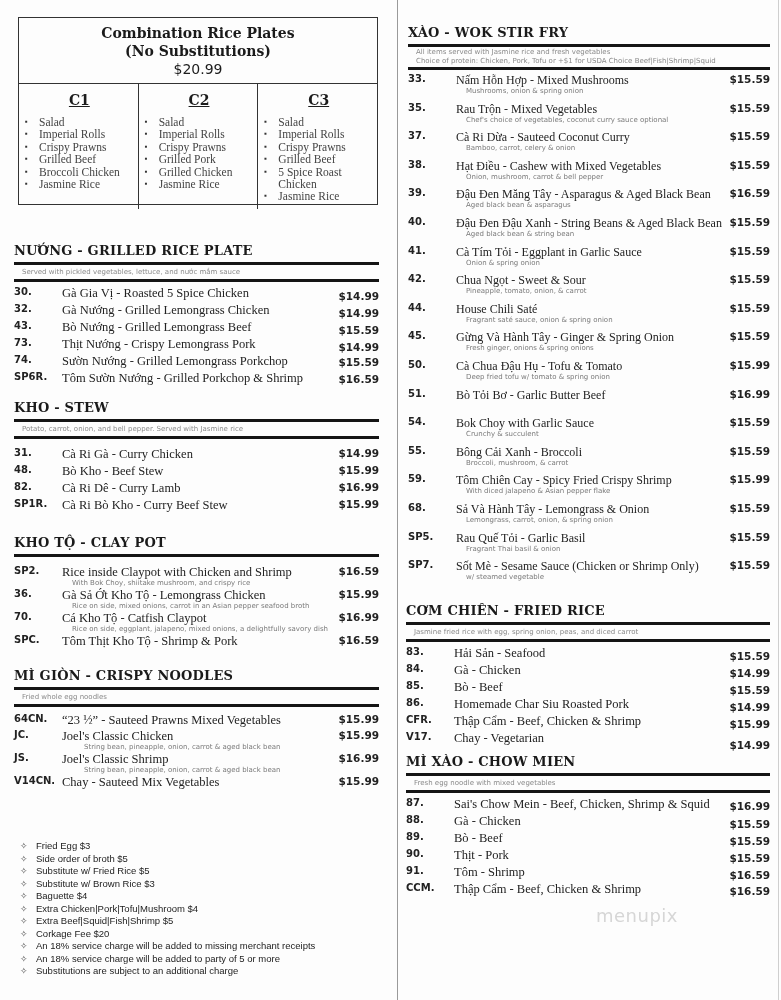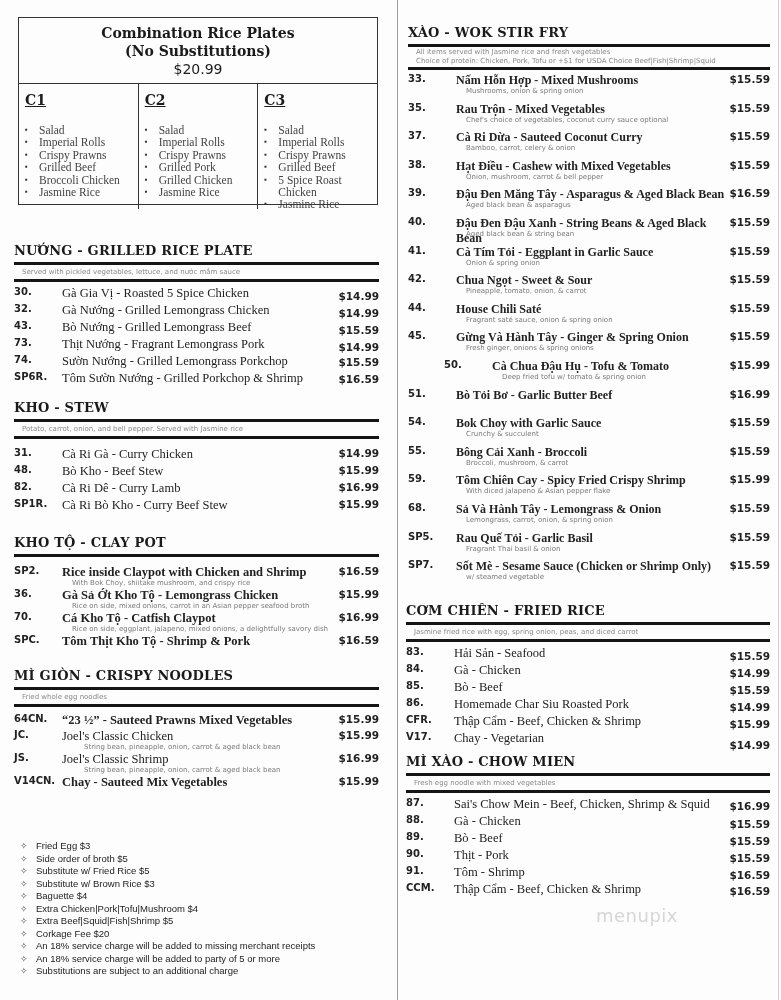--- a/index.html
+++ b/index.html
@@ -14,38 +14,38 @@
   .combo {
     position: absolute; left: 18px; top: 17px; width: 360px; height: 188px;
     border: 1.5px solid #333;
   }
   .combo-head { height: 66px; border-bottom: 1.5px solid #333; text-align: center; padding-top: 6px; }
   .combo-title { font-family: "DejaVu Serif", serif; font-weight: bold; font-size: 14px; line-height: 18px; color: #1a1a1a; }
   .combo-price { font-family: "DejaVu Sans", sans-serif; font-weight: normal; font-size: 14px; line-height: 18px; }
   .combo-cols { display: flex; height: 125px; }
   .combo-col { flex: 1; border-right: 1.5px solid #333; padding: 8px 4px 0 6px; }
   .combo-col:last-child { border-right: none; }
-  .combo-code { font-weight: bold; font-size: 14px; text-decoration: underline; margin-bottom: 16px; }
+  .combo-code { text-align: center; font-weight: bold; font-size: 14px; text-decoration: underline; margin-bottom: 8px; }
   .combo-col ul { list-style: none; }
   .combo-col li { font-family: "Liberation Serif", serif; font-size: 11.5px; line-height: 12.4px; color: #444; padding-left: 14px; position: relative; }
   .combo-col li::before { content: "\25AA"; position: absolute; left: 0; top: 0; font-size: 8px; color: #333; }
 
   
   .section { position: absolute; }
   .sec-title { font-family: "DejaVu Serif", serif; font-weight: bold; font-size: 13px; line-height: 16px; letter-spacing: 0.2px; color: #1a1a1a; }
   .rule { height: 3px; background: #151515; margin-top: 3px; }
   .sec-note { font-family: "DejaVu Sans", sans-serif; font-size: 7px; color: #8a8a8a; line-height: 10px; padding: 2px 0 2px 8px; }
   .rule2 { height: 3px; background: #151515; margin-bottom: 4px; }
 
   .item { position: relative; display: flex; align-items: flex-start; }
   .num { width: 48px; font-family: "DejaVu Sans", sans-serif; font-weight: bold; font-size: 10px; color: #222; flex: none; }
   .name { flex: 1; font-family: "Liberation Serif", serif; font-size: 12.5px; color: #222; }
   .price { font-family: "DejaVu Sans", sans-serif; font-weight: bold; font-size: 10.5px; color: #222; text-align: right; flex: none; }
   .desc { font-family: "DejaVu Sans", sans-serif; font-size: 7px; color: #7a7a7a; padding-left: 58px; line-height: 9px; }
-  .name.bold { font-weight: bold; }
+  .name.bold { font-weight: normal; }
 
   
   .addons { position: absolute; left: 18px; top: 840px; width: 360px; }
   .addons li { list-style: none; font-family: "Liberation Sans", sans-serif; font-size: 9.5px; line-height: 12.5px; color: #222; padding-left: 18px; position: relative; }
   .addons li::before { content: "\2727"; position: absolute; left: 2px; top: 0; font-size: 9px; color: #444; }
 
   .watermark { position: absolute; left: 548px; top: 905px; font-family: "DejaVu Sans", sans-serif; font-size: 18px; color: #d6d6d6; letter-spacing: 0.5px; margin-left: 48px; }
 </style>
 </head>
 <body>
@@ -113,21 +113,21 @@
           <span class="name">Gà Nướng - Grilled Lemongrass Chicken</span>
           <span class="price" style="margin-top:4px">$14.99</span>
         </div>
       <div class="item" style="height:17px">
           <span class="num">43.</span>
           <span class="name">Bò Nướng - Grilled Lemongrass Beef</span>
           <span class="price" style="margin-top:4px">$15.59</span>
         </div>
       <div class="item" style="height:17px">
           <span class="num">73.</span>
-          <span class="name">Thịt Nướng - Fragrant Lemongrass Pork</span>
+          <span class="name">Thịt Nướng - Crispy Lemongrass Pork</span>
           <span class="price" style="margin-top:4px">$14.99</span>
         </div>
       <div class="item" style="height:17px">
           <span class="num">74.</span>
           <span class="name">Sườn Nướng - Grilled Lemongrass Porkchop</span>
           <span class="price" style="margin-top:2px">$15.59</span>
         </div>
       <div class="item" style="height:17px">
           <span class="num">SP6R.</span>
           <span class="name">Tôm Sườn Nướng - Grilled Porkchop &amp; Shrimp</span>
@@ -332,21 +332,21 @@
           <div class="desc">Fragrant saté sauce, onion &amp; spring onion</div>
         </div>
         <div style="height: 28.6px;">
           <div class="item" style="height:14px">
             <span class="num">45.</span>
             <span class="name bold" style="font-size:12px">Gừng Và Hành Tây - Ginger &amp; Spring Onion</span>
             <span class="price">$15.59</span>
           </div>
           <div class="desc">Fresh ginger, onions &amp; spring onions</div>
         </div>
-        <div style="height: 28.6px; margin-left: 36px;">
+        <div style="height: 28.6px;">
           <div class="item" style="height:14px">
             <span class="num">50.</span>
             <span class="name bold" style="font-size:12px">Cà Chua Đậu Hụ - Tofu &amp; Tomato</span>
             <span class="price">$15.99</span>
           </div>
           <div class="desc">Deep fried tofu w/ tomato &amp; spring onion</div>
         </div>
         <div style="height: 28.6px;">
           <div class="item" style="height:14px">
             <span class="num">51.</span>

